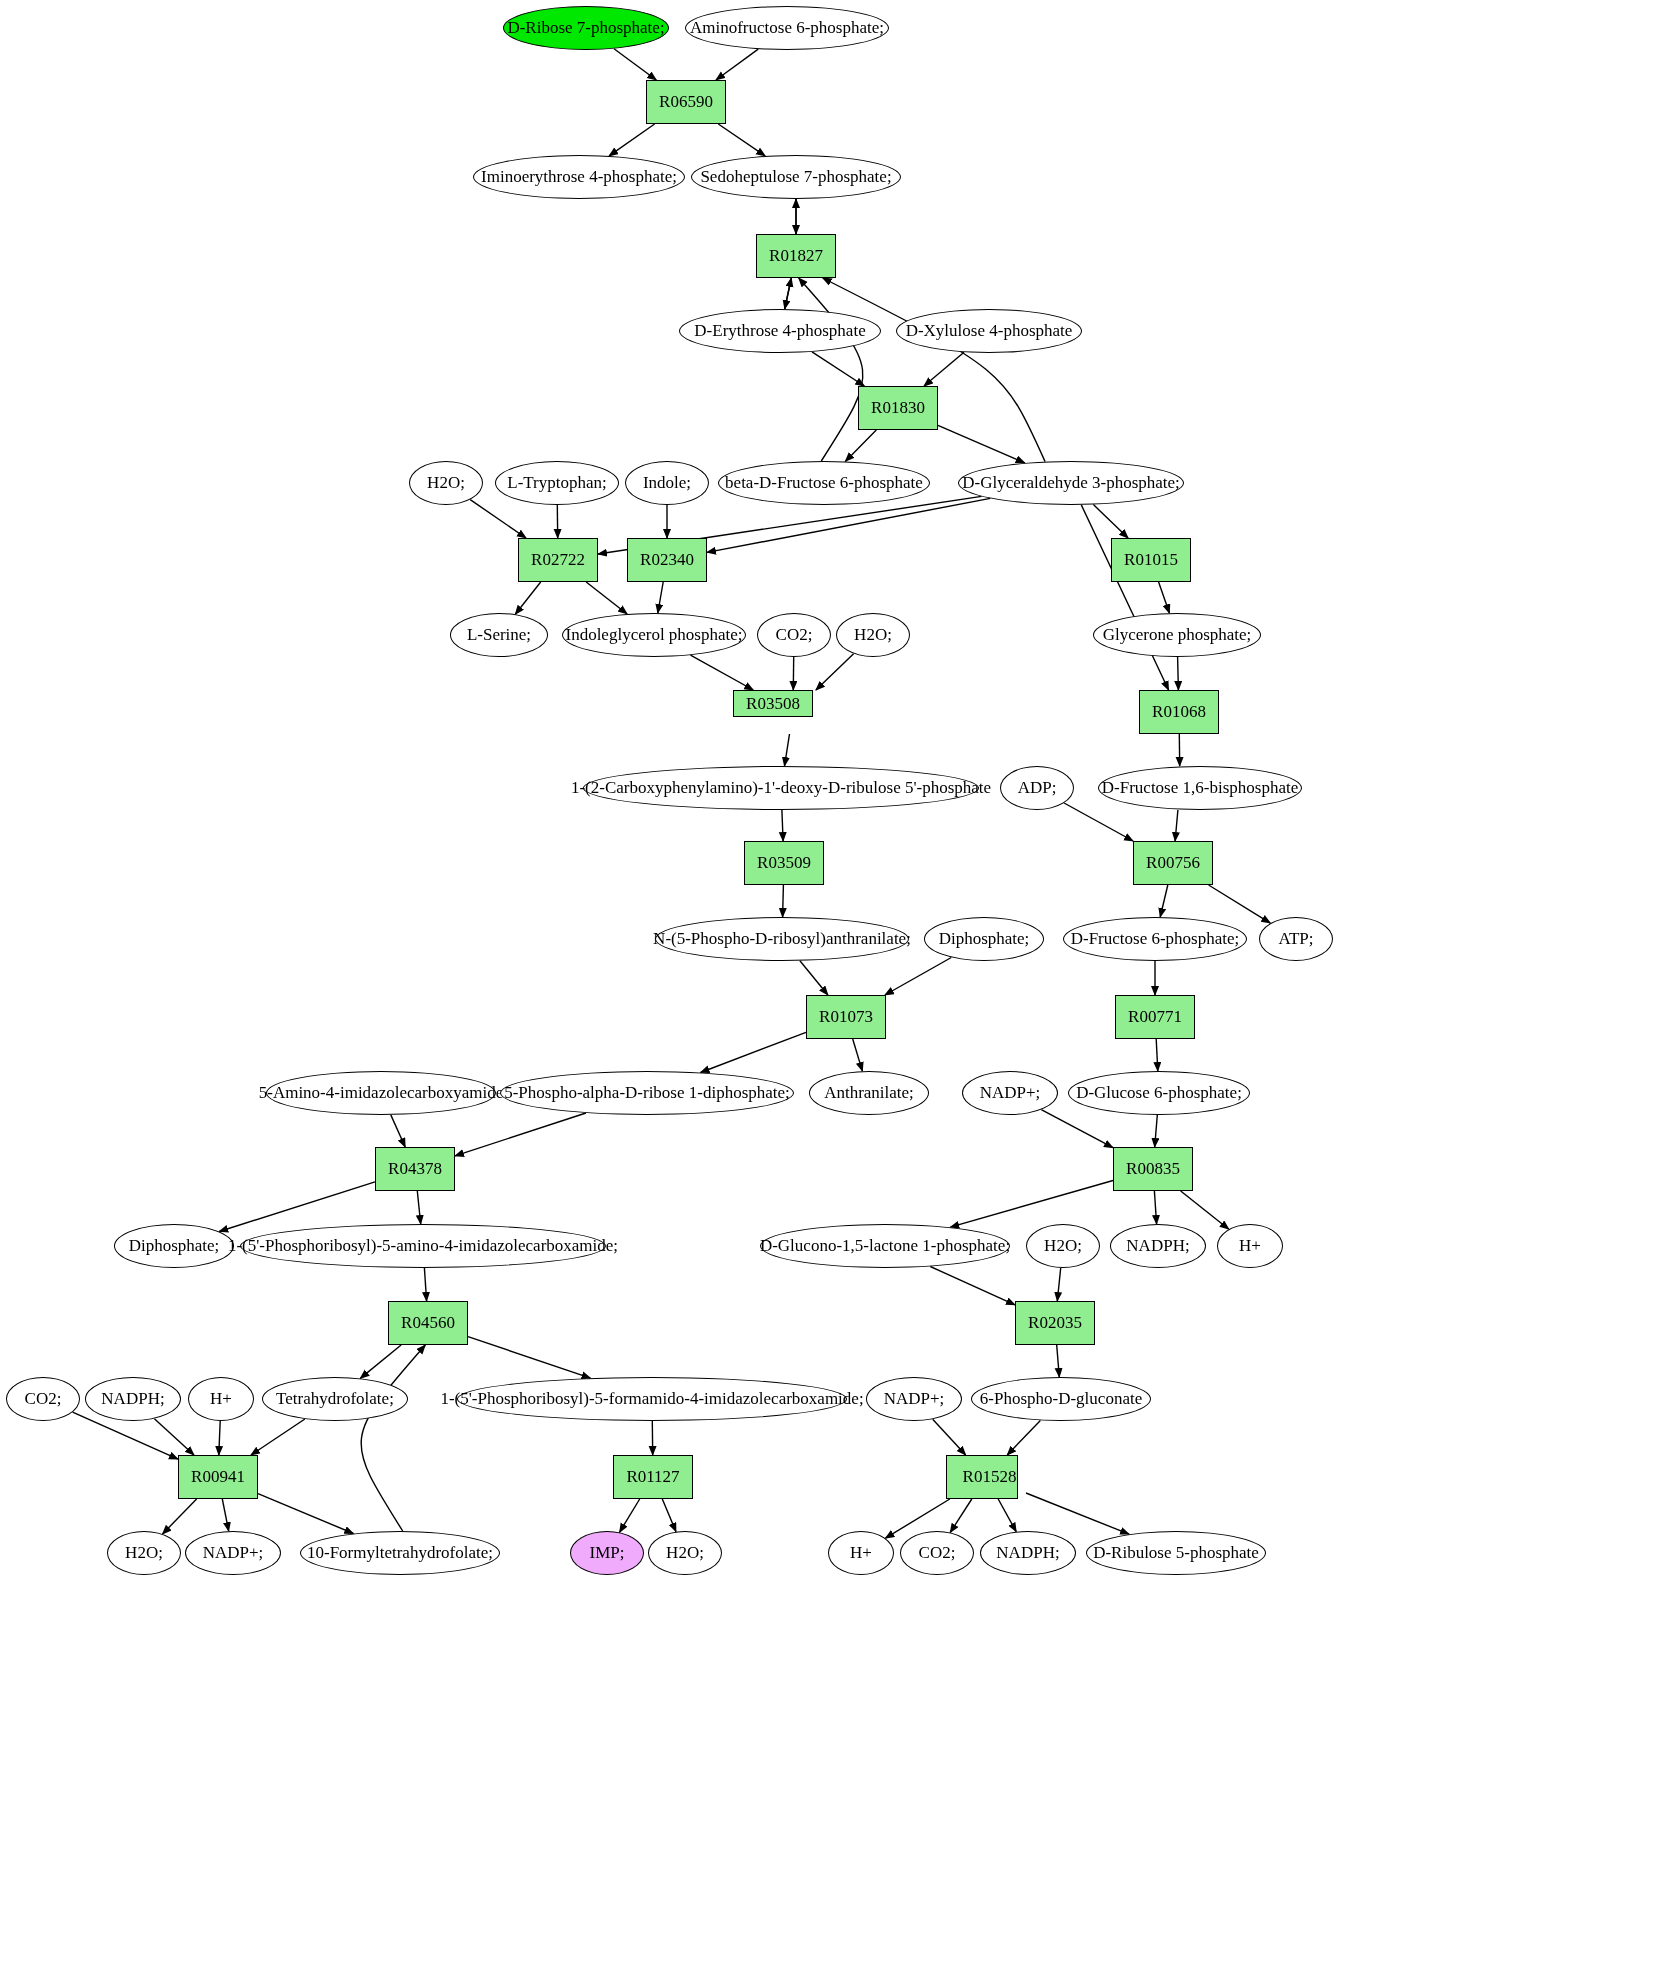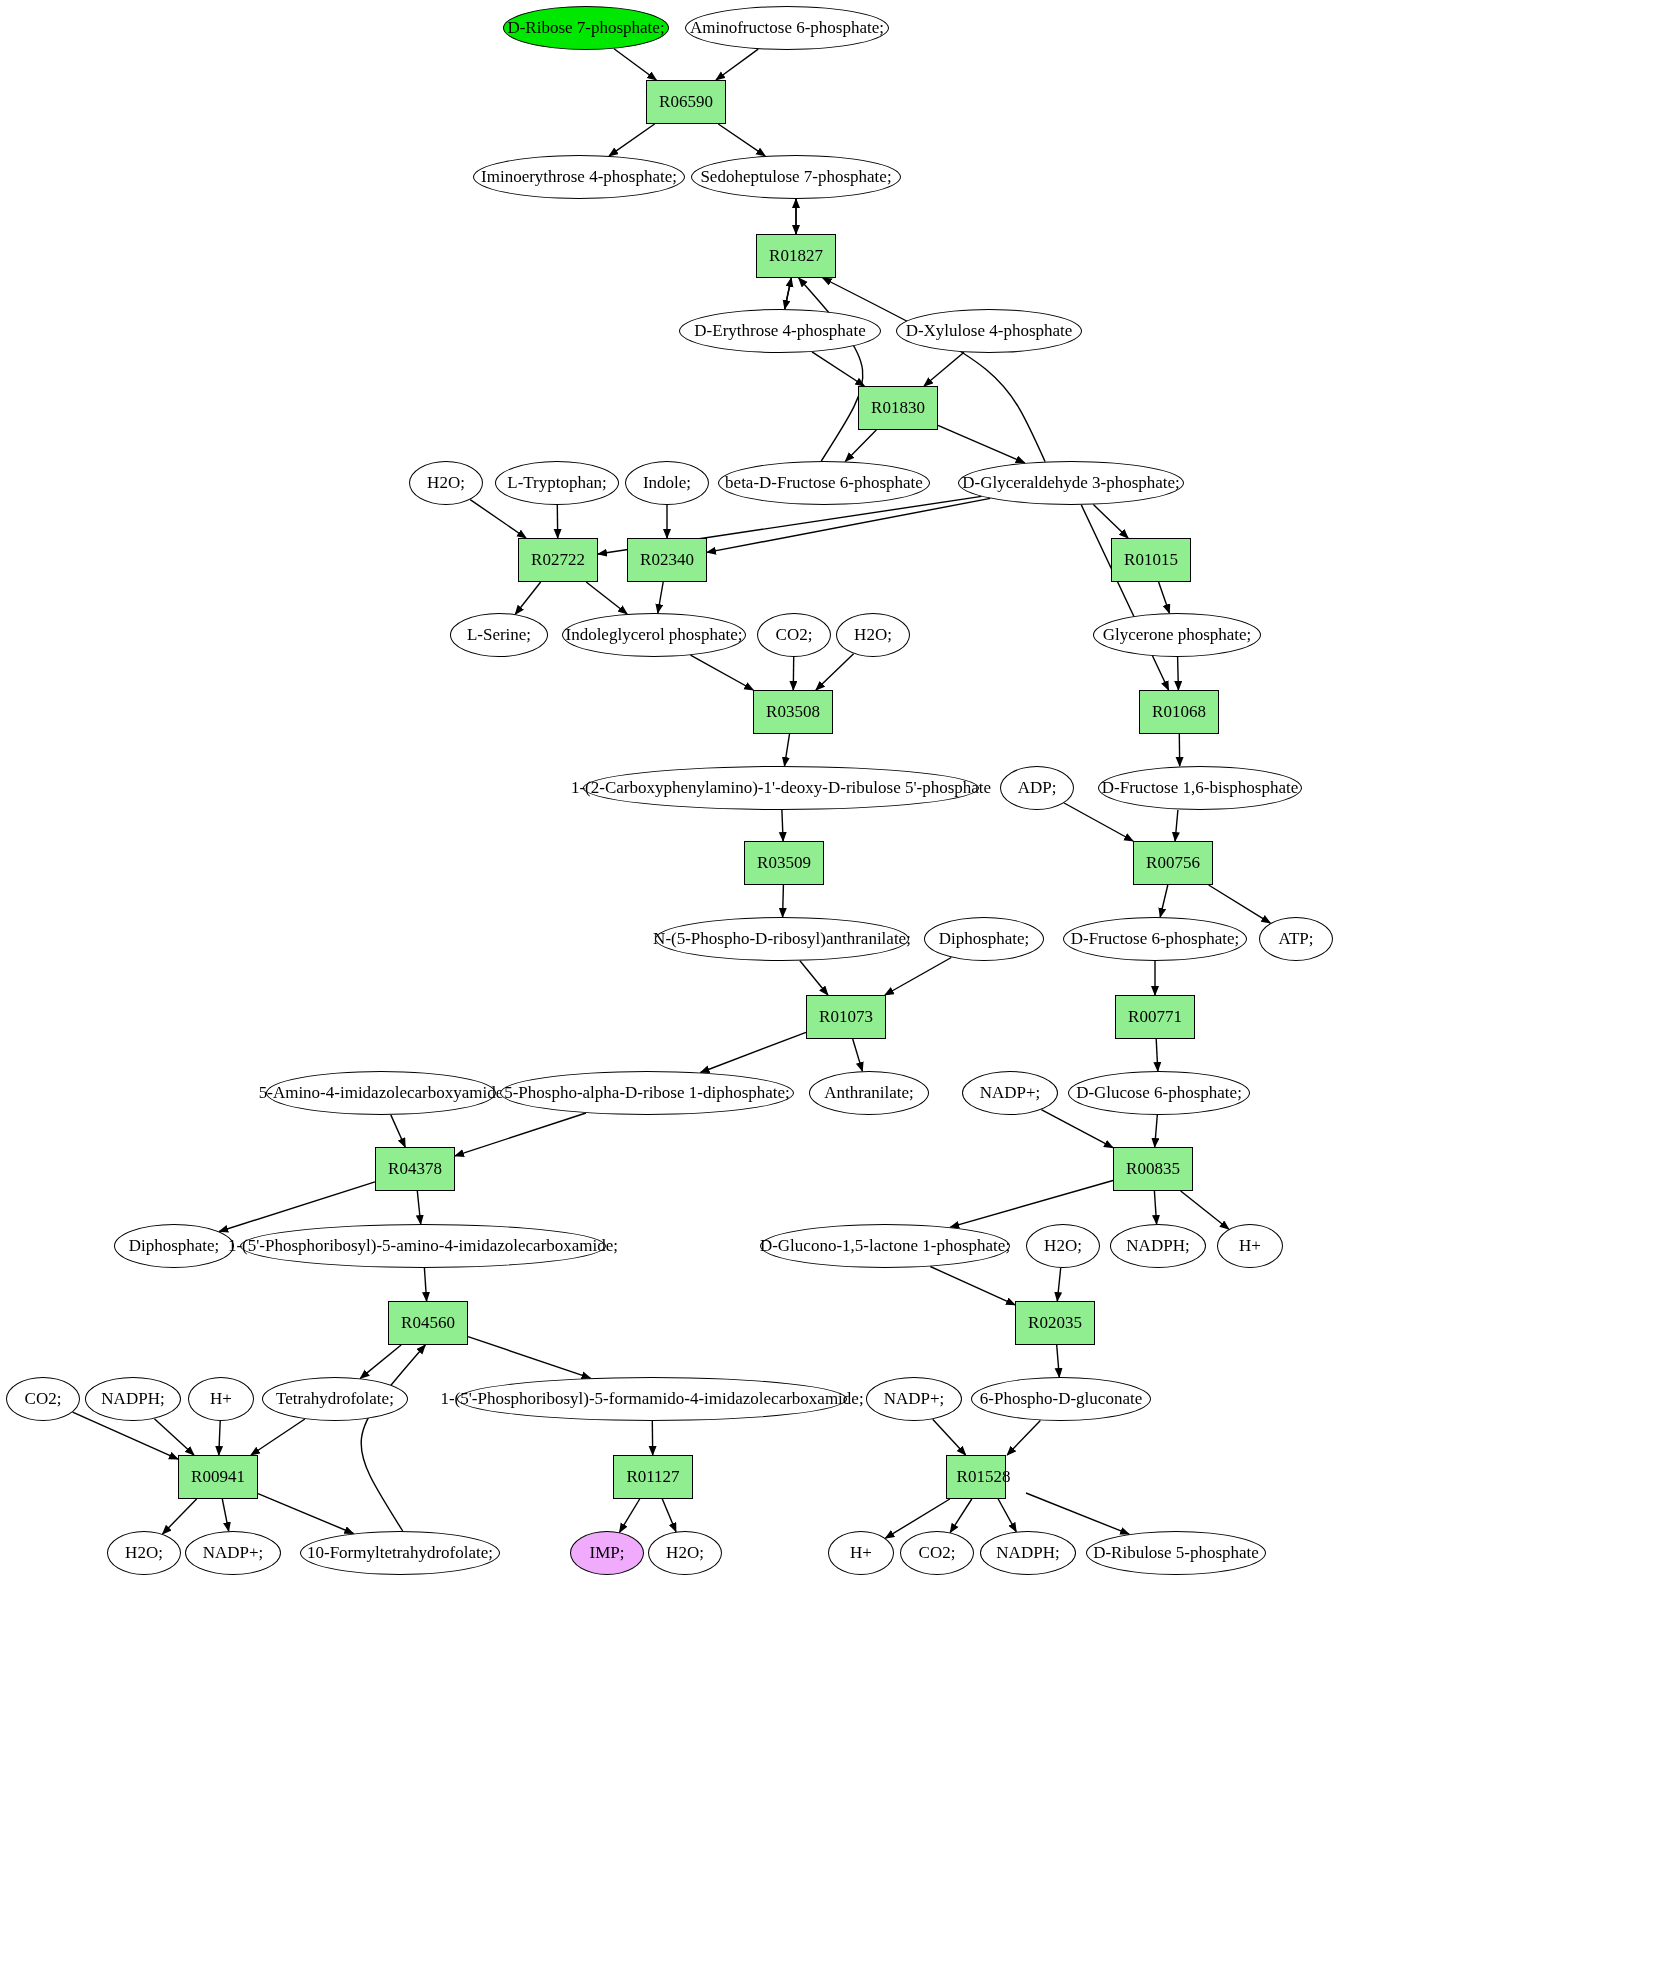--- a/index.html
+++ b/index.html
@@ -119,21 +119,21 @@
       <div class="node compound" style="left: 718px; top: 461px; width: 212px; height: 44px;">beta-D-Fructose 6-phosphate</div>
       <div class="node compound" style="left: 958px; top: 461px; width: 226px; height: 44px;">D-Glyceraldehyde 3-phosphate;</div>
       <div class="node reaction" style="left: 518px; top: 538px; width: 80px; height: 44px;">R02722</div>
       <div class="node reaction" style="left: 627px; top: 538px; width: 80px; height: 44px;">R02340</div>
       <div class="node reaction" style="left: 1111px; top: 538px; width: 80px; height: 44px;">R01015</div>
       <div class="node compound" style="left: 450px; top: 613px; width: 98px; height: 44px;">L-Serine;</div>
       <div class="node compound" style="left: 562px; top: 613px; width: 184px; height: 44px;">Indoleglycerol phosphate;</div>
       <div class="node compound" style="left: 757px; top: 613px; width: 74px; height: 44px;">CO2;</div>
       <div class="node compound" style="left: 836px; top: 613px; width: 74px; height: 44px;">H2O;</div>
       <div class="node compound" style="left: 1093px; top: 613px; width: 168px; height: 44px;">Glycerone phosphate;</div>
-      <div class="node reaction" style="left: 753px; top: 690px; width: 80px; height: 44px;">R03508</div>
+      <div class="node reaction" style="left: 733px; top: 690px; width: 80px; height: 27px;">R03508</div>
       <div class="node reaction" style="left: 1139px; top: 690px; width: 80px; height: 44px;">R01068</div>
       <div class="node compound" style="left: 583px; top: 766px; width: 396px; height: 44px;">1-(2-Carboxyphenylamino)-1'-deoxy-D-ribulose 5'-phosphate</div>
       <div class="node compound" style="left: 1000px; top: 766px; width: 74px; height: 44px;">ADP;</div>
       <div class="node compound" style="left: 1078px; top: 766px; width: 204px; height: 44px; margin-left: 20px;">D-Fructose 1,6-bisphosphate</div>
       <div class="node reaction" style="left: 744px; top: 841px; width: 80px; height: 44px;">R03509</div>
       <div class="node reaction" style="left: 1133px; top: 841px; width: 80px; height: 44px;">R00756</div>
       <div class="node compound" style="left: 655px; top: 917px; width: 254px; height: 44px;">N-(5-Phospho-D-ribosyl)anthranilate;</div>
       <div class="node compound" style="left: 924px; top: 917px; width: 120px; height: 44px;">Diphosphate;</div>
       <div class="node compound" style="left: 1063px; top: 917px; width: 184px; height: 44px;">D-Fructose 6-phosphate;</div>
       <div class="node compound" style="left: 1259px; top: 917px; width: 74px; height: 44px;">ATP;</div>
@@ -156,21 +156,21 @@
       <div class="node reaction" style="left: 1015px; top: 1301px; width: 80px; height: 44px; text-align: right;">R02035</div>
       <div class="node compound" style="left: 6px; top: 1377px; width: 74px; height: 44px;">CO2;</div>
       <div class="node compound" style="left: 85px; top: 1377px; width: 96px; height: 44px;">NADPH;</div>
       <div class="node compound" style="left: 188px; top: 1377px; width: 66px; height: 44px;">H+</div>
       <div class="node compound" style="left: 262px; top: 1377px; width: 146px; height: 44px;">Tetrahydrofolate;</div>
       <div class="node compound" style="left: 457px; top: 1377px; width: 390px; height: 44px;">1-(5'-Phosphoribosyl)-5-formamido-4-imidazolecarboxamide;</div>
       <div class="node compound" style="left: 866px; top: 1377px; width: 96px; height: 44px;">NADP+;</div>
       <div class="node compound" style="left: 971px; top: 1377px; width: 180px; height: 44px;">6-Phospho-D-gluconate</div>
       <div class="node reaction" style="left: 178px; top: 1455px; width: 80px; height: 44px;">R00941</div>
       <div class="node reaction" style="left: 613px; top: 1455px; width: 80px; height: 44px;">R01127</div>
-      <div class="node reaction" style="left: 946px; top: 1455px; width: 60px; height: 44px; padding-left: 15px;">R01528</div>
+      <div class="node reaction" style="left: 946px; top: 1455px; width: 72px; height: 44px; padding-left: 15px;">R01528</div>
       <div class="node compound" style="left: 107px; top: 1531px; width: 74px; height: 44px;">H2O;</div>
       <div class="node compound" style="left: 185px; top: 1531px; width: 96px; height: 44px;">NADP+;</div>
       <div class="node compound" style="left: 300px; top: 1531px; width: 200px; height: 44px;">10-Formyltetrahydrofolate;</div>
       <div class="node compound highlight-yellow" style="left: 570px; top: 1531px; width: 74px; height: 44px;">IMP;</div>
       <div class="node compound" style="left: 648px; top: 1531px; width: 74px; height: 44px;">H2O;</div>
       <div class="node compound" style="left: 828px; top: 1531px; width: 66px; height: 44px;">H+</div>
       <div class="node compound" style="left: 900px; top: 1531px; width: 74px; height: 44px;">CO2;</div>
       <div class="node compound" style="left: 980px; top: 1531px; width: 96px; height: 44px;">NADPH;</div>
       <div class="node compound" style="left: 1086px; top: 1531px; width: 180px; height: 44px;">D-Ribulose 5-phosphate</div>
     </div>

